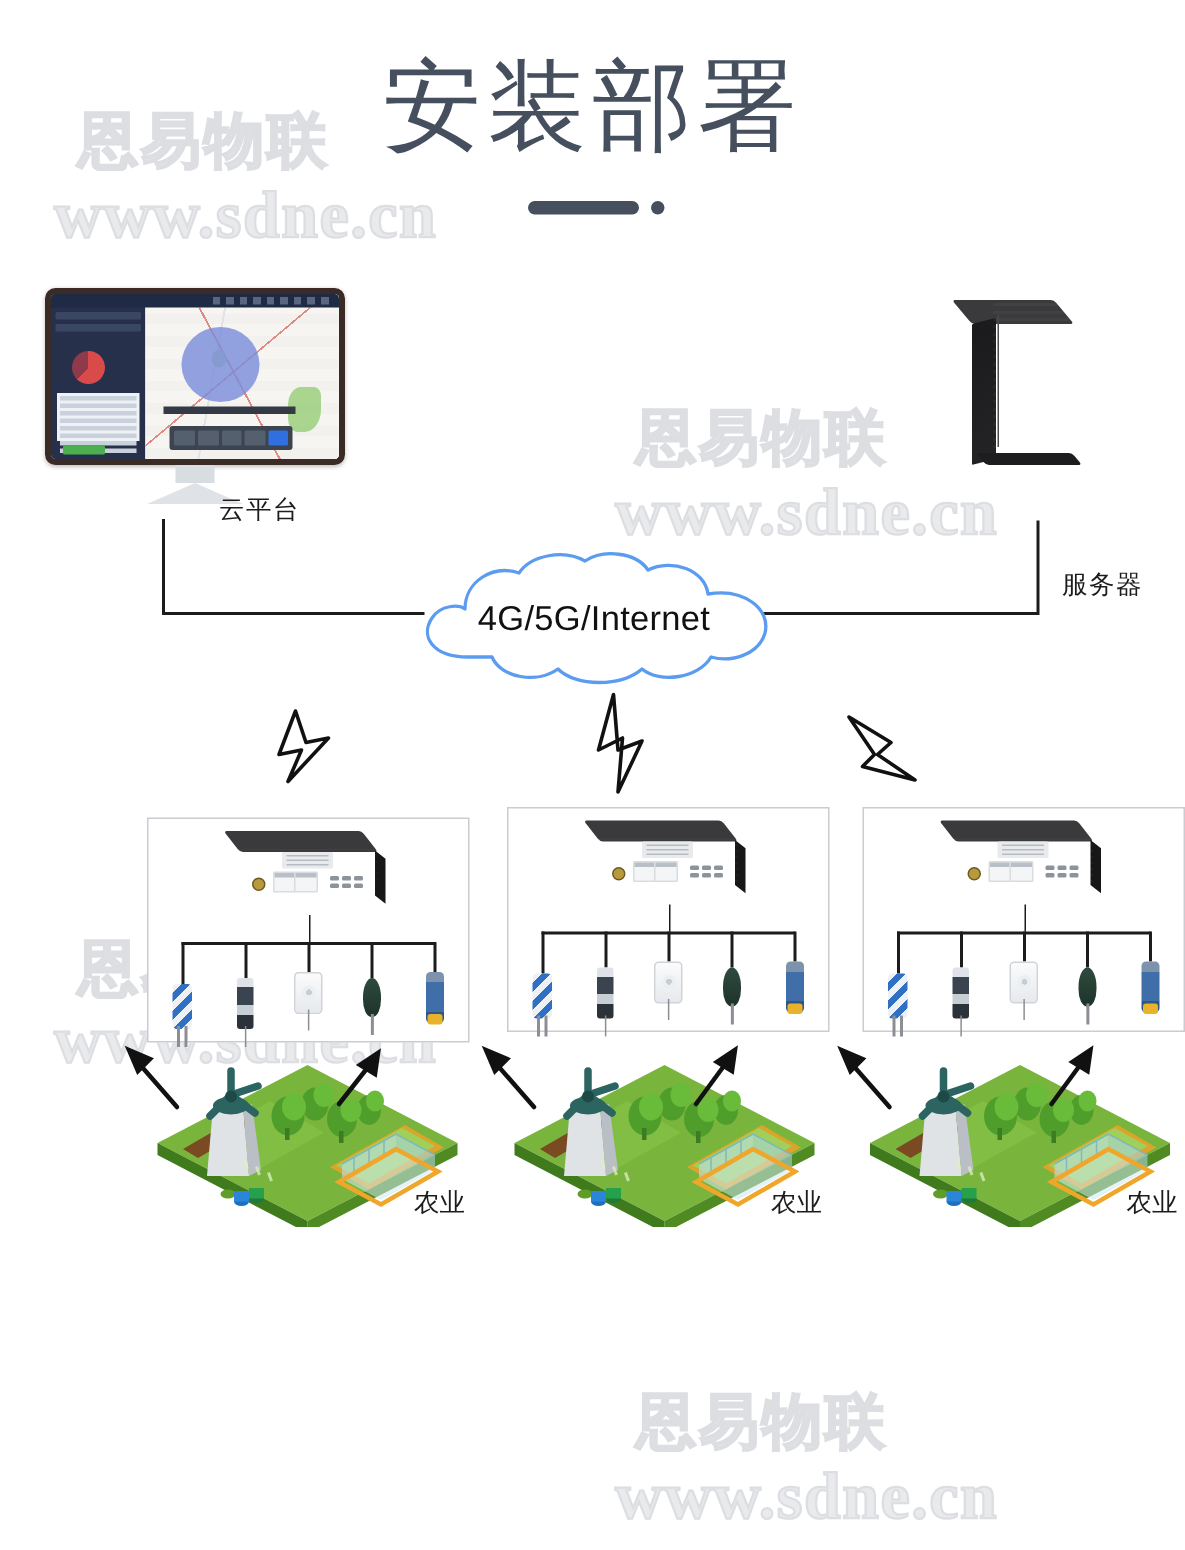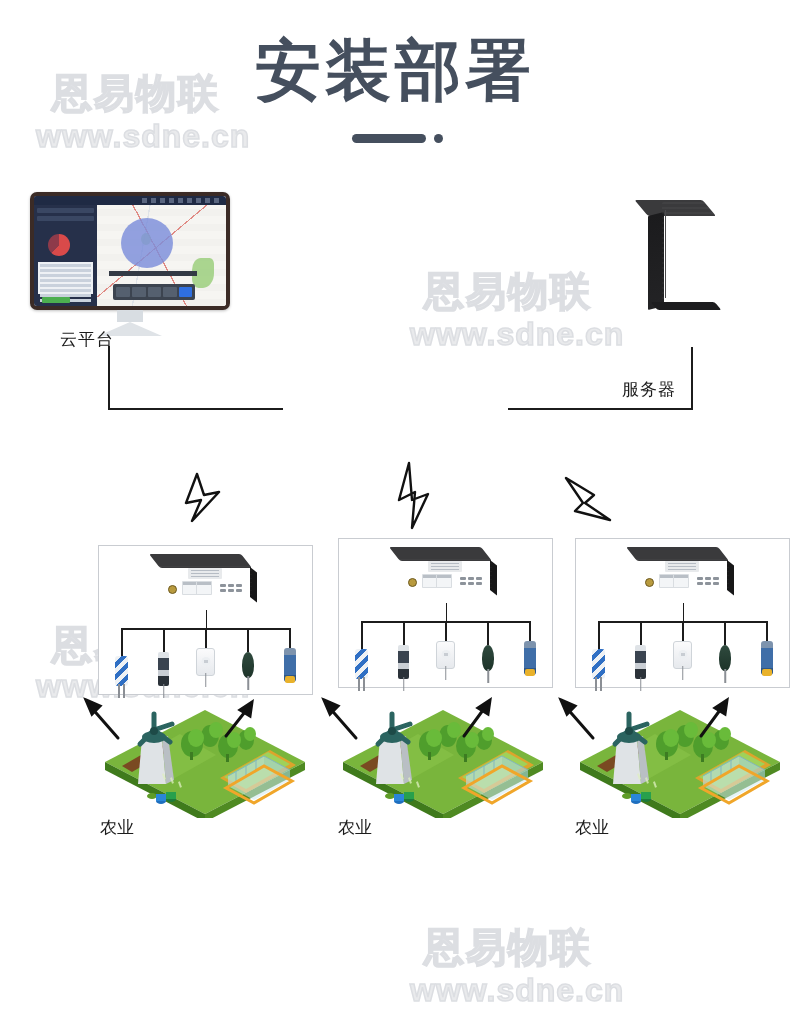--- a/index.html
+++ b/index.html
@@ -17,27 +17,27 @@
     position: absolute;
     color: #e9eaec;
     -webkit-text-stroke: 1.5px #dcdee2;
     font-weight: 700;
     white-space: nowrap;
     pointer-events: none;
     user-select: none;
     z-index: 5;
   }
   .wm-cn { font-size: 40px; letter-spacing: 2px; }
-  .wm-url { font-size: 32px; letter-spacing: 1px; }
+  .wm-url { font-size: 44px; letter-spacing: 1px; font-family: Liberation Serif, serif; }
 
   
   .title {
     position: absolute; left: 0; right: 0; top: 26px;
     text-align: center;
-    font-size: 66px; font-weight: 700;
+    font-size: 66px; font-weight: 400;
     color: #454f5e;
     letter-spacing: 4px;
     z-index: 8;
   }
   .title-rule {
     position: absolute; left: 352px; top: 134px;
     width: 74px; height: 9px; border-radius: 5px;
     background: #454f5e; z-index: 8;
   }
   .title-dot {
@@ -118,21 +118,21 @@
     background: #3a3a3c; transform: skewX(40deg); transform-origin: bottom left; border-radius: 2px;
   }
   .srv-seam { position:absolute; left: 17px; top: 14px; width:1px; height: 88px; background:#4a4a4d; }
   .srv-foot {
     position:absolute; left: 6px; top: 106px; width: 64px; height: 8px;
     background:#1d1d1f; transform: skewX(40deg); border-radius:2px;
   }
 
   
   .node-label {
-    position:absolute; font-size: 17px; color: #1c1c1c; text-align:left;
+    position:absolute; font-size: 17px; color: #1c1c1c; text-align:right;
     letter-spacing:1px; z-index: 9;
   }
 
   
   #links { position:absolute; left:0; top:0; width:790px; height:1033px; z-index: 4; }
   #arrows { position:absolute; left:0; top:0; width:790px; height:1033px; z-index: 7; pointer-events:none; }
 
   
   #cloud { left: 272px; top: 366px; width: 248px; height: 92px; z-index: 6; }
   .cloud-text {
@@ -190,21 +190,21 @@
         background: radial-gradient(circle,#c8cdd3 30%, #eceff2 31%); }
   .s4 { width: 12px; height: 26px; border-radius: 50% 50% 45% 45%; background: linear-gradient(180deg,#2f4a3e,#1d3329); }
   .s5 { width: 12px; height: 34px; border-radius: 3px; background: linear-gradient(180deg,#7d93ad 0 20%, #3f6ea8 20% 78%, #2e5686 78% 100%); }
   .s5::after { content:""; position:absolute; left:50%; bottom:-1px; transform:translateX(-50%); width:10px;height:7px;border-radius:2px;background:#e9b22b; }
 
   
   .farm { position:absolute; width: 210px; height: 118px; z-index: 6; }
   #farm1 { left: 100px; top: 700px; }
   #farm2 { left: 338px; top: 700px; }
   #farm3 { left: 575px; top: 700px; }
-  .farm-label { position:absolute; width: 210px; text-align:left; top: 816px; font-size: 17px; color:#1c1c1c; z-index:9; }
+  .farm-label { position:absolute; width: 210px; text-align:right; top: 790px; font-size: 17px; color:#1c1c1c; z-index:9; }
   #flab1 { left: 100px; } #flab2 { left: 338px; } #flab3 { left: 575px; }
 
   
   .desc {
     position:absolute; left: 24px; top: 880px; width: 748px;
     font-size: 25px; line-height: 1.72; color: #5b6574;
     letter-spacing: .5px; z-index: 8;
   }
 </style>
 </head>
@@ -275,20 +275,30 @@
 
   <div class="art" id="server">
     <div class="srv-top"></div>
     <div class="srv-side"></div>
     <div class="srv-front"></div>
     <div class="srv-seam"></div>
     <div class="srv-foot"></div>
   </div>
   <div class="node-label" style="left:622px; top:330px; width:140px;margin-top:48px;">服务器</div>
 
+  <div class="art" id="cloud">
+    <svg width="248" height="92" viewBox="0 0 248 92">
+      <path d="M40,72 C16,72 8,58 16,46 C22,37 34,37 38,40 C38,22 56,10 74,16
+               C82,4 104,0 118,8 C130,0 152,2 160,14 C176,6 198,14 200,30
+               C224,26 242,40 238,56 C234,70 216,76 202,72
+               C194,86 168,90 156,80 C142,92 112,92 100,80
+               C86,90 62,86 56,72 Z" fill="#ffffff" stroke="#5b9bf0" stroke-width="2.2" stroke-linejoin="round"></path>
+    </svg>
+    <div class="cloud-text">4G/5G/Internet</div>
+  </div>
 
   <svg id="arrows" viewBox="0 0 790 1033">
     <g fill="none" stroke="#111" stroke-width="2.4" stroke-linejoin="round">
       <path d="M197,474 L186,503 L201,500 L192,521 L219,492 L204,495 Z"></path>
       <path d="M409,463 L399,500 L415,492 L412,528 L428,494 L412,500 Z"></path>
       <path d="M566,478 L594,495 L585,503 L610,520 L575,511 L583,503 Z"></path>
     </g>
     <g stroke="#111" stroke-width="3" fill="#111">
       <path d="M118,738 L90,706" stroke-linecap="round"></path>
       <path d="M86,700 L100,706 L92,714 Z"></path>

